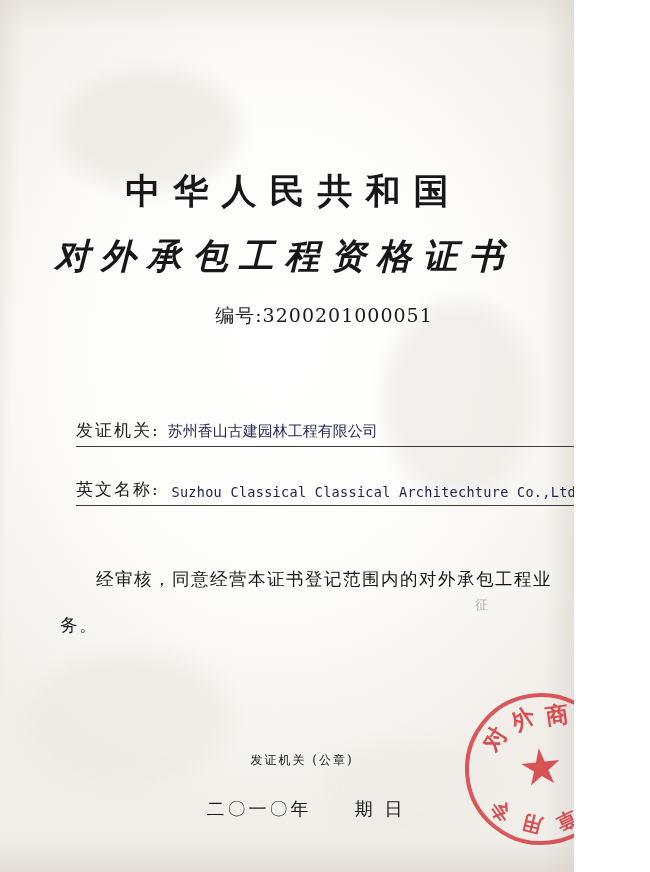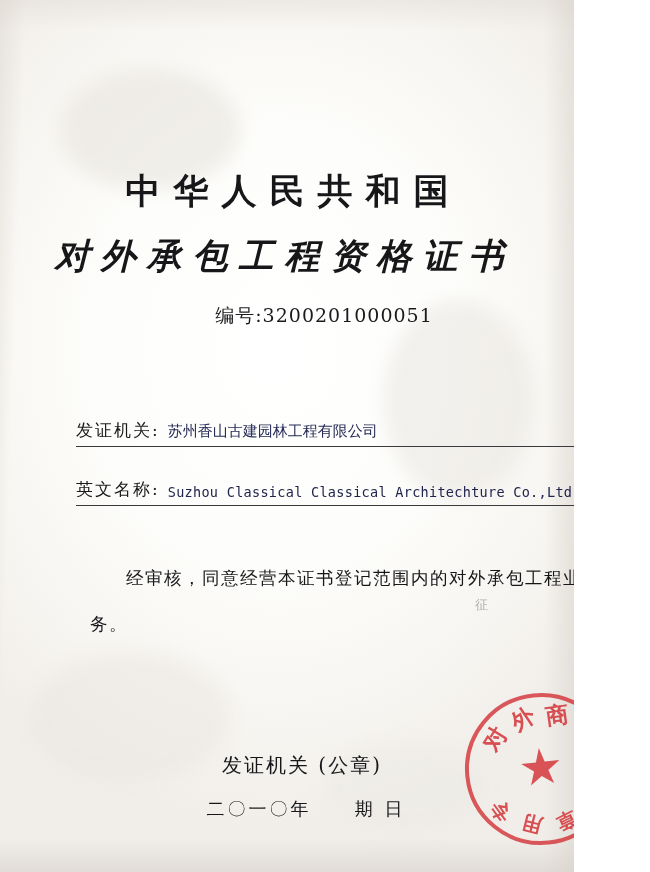--- a/index.html
+++ b/index.html
@@ -86,21 +86,21 @@
   .field {
     position: absolute;
     left: 76px;
     width: 500px;
     height: 34px;
     border-bottom: 1px solid #3a3a3c;
     display: flex;
     align-items: flex-end;
   }
   .field-1 { top: 412px; }
-  .field-2 { top: 471px; }
+  .field-2 { top: 471px; justify-content: space-between; }
 
   .field-label {
     font-family: "DejaVu Serif", serif;
     font-size: 17px;
     color: #191919;
     letter-spacing: 2px;
     white-space: nowrap;
     padding-bottom: 4px;
   }
   .field-value {
@@ -113,38 +113,38 @@
   }
   .field-value.en {
     font-family: "DejaVu Sans Mono", monospace;
     font-size: 13.5px;
     letter-spacing: 0.3px;
     color: #20234d;
   }
 
   .body-text {
     position: absolute;
-    left: 90px;
+    left: 60px;
     top: 556px;
     width: 495px;
-    font-family: Liberation Mono, monospace;
+    font-family: Liberation Serif, serif;
     font-size: 17.5px;
     line-height: 46px;
     color: #17171a;
     letter-spacing: 1.5px;
     text-indent: 36px;
   }
 
   .issuer {
     position: absolute;
     left: 0; right: 0;
     top: 752px;
     text-align: center;
     font-family: "DejaVu Serif", serif;
-    font-size: 20px;
+    font-size: 12px;
     color: #17171a;
     letter-spacing: 2px;
     padding-left: 30px;
   }
   .date-line {
     position: absolute;
     left: 0; right: 0;
     top: 797px;
     text-align: center;
     font-family: "DejaVu Serif", serif;

